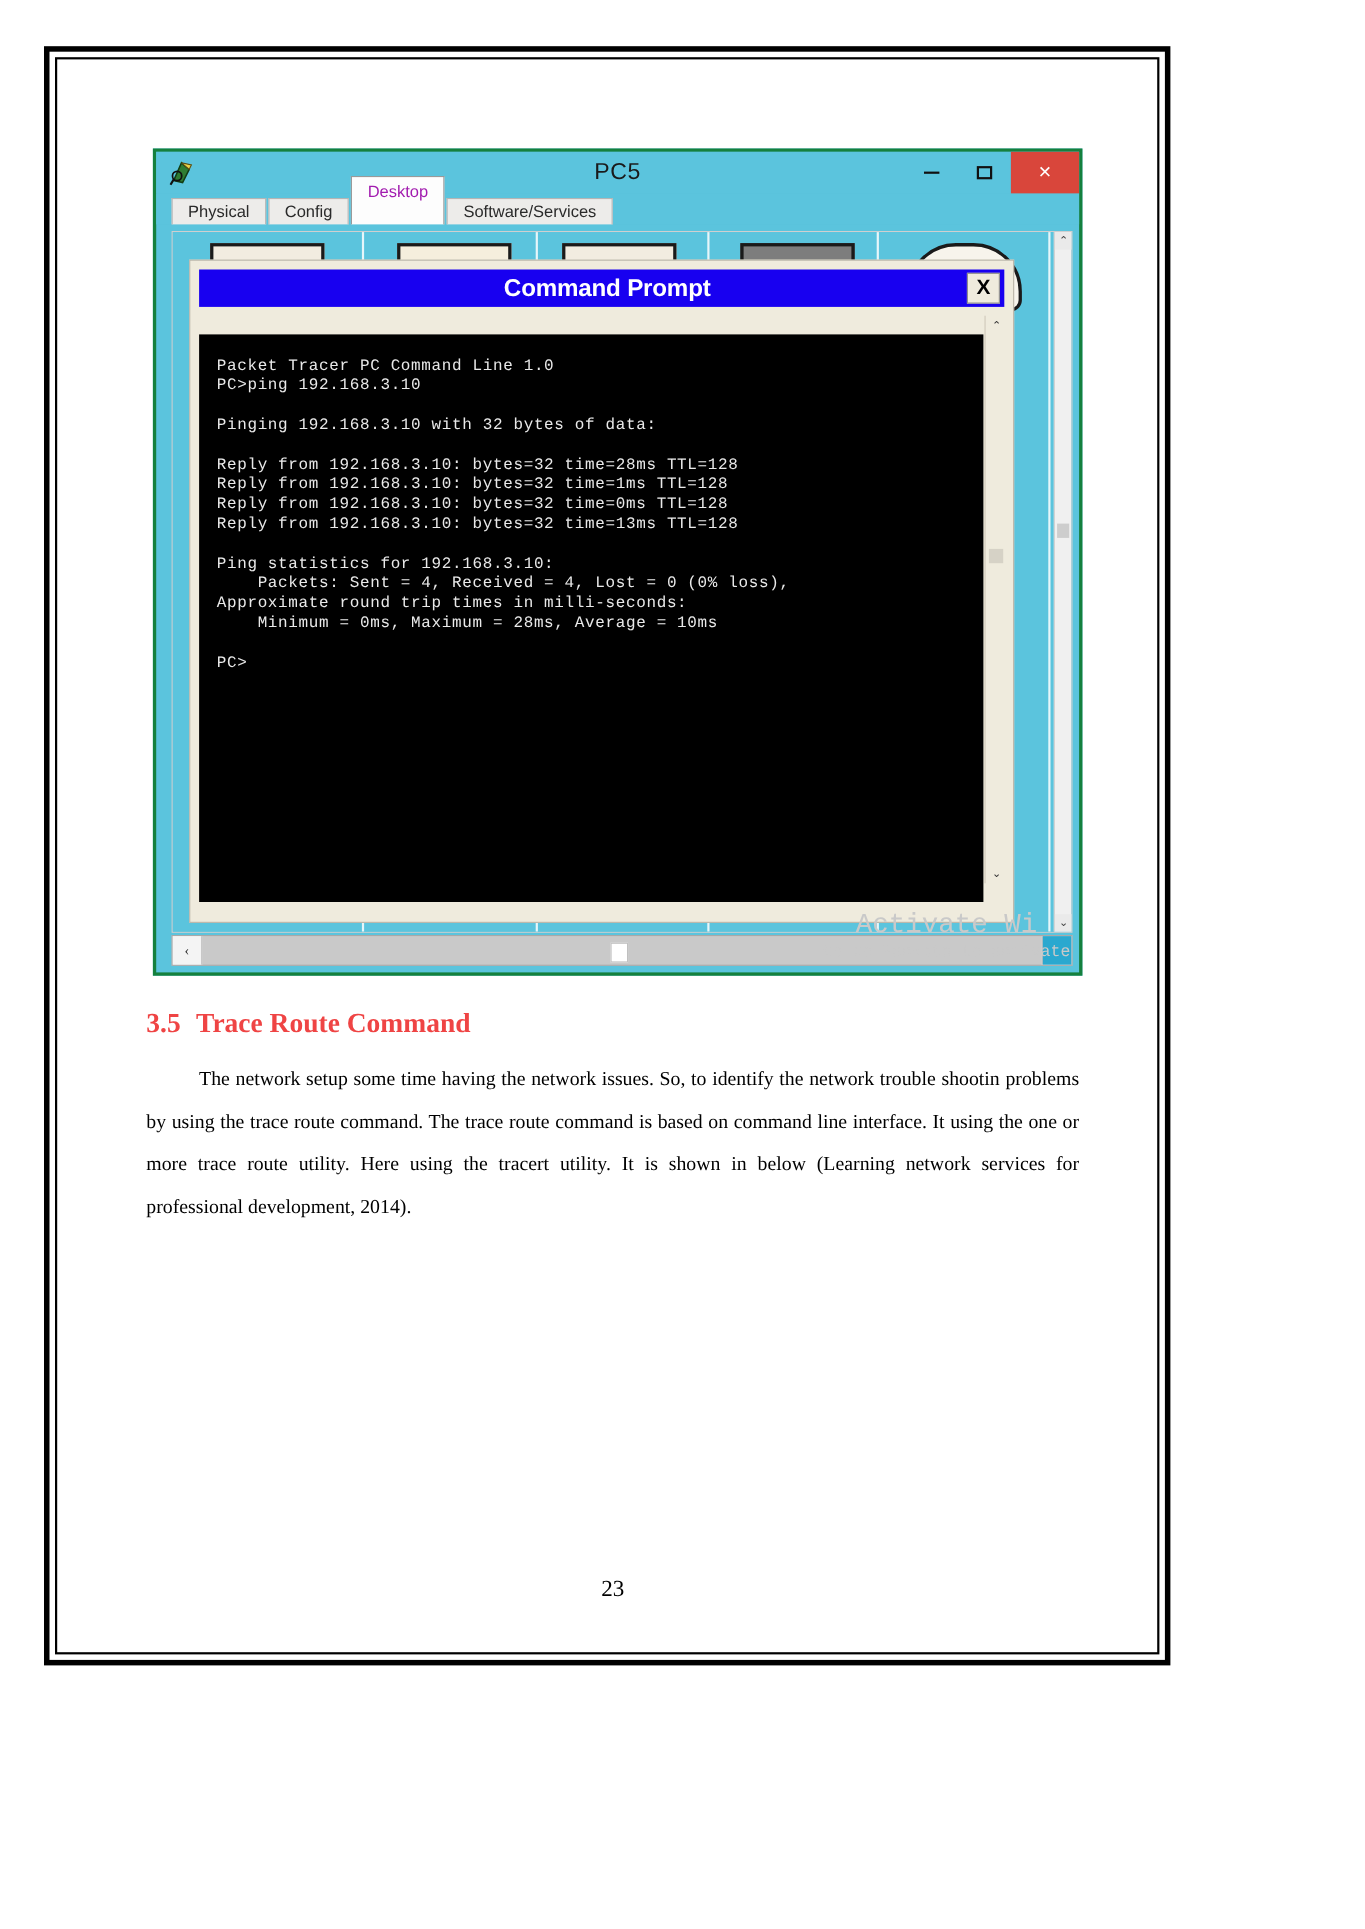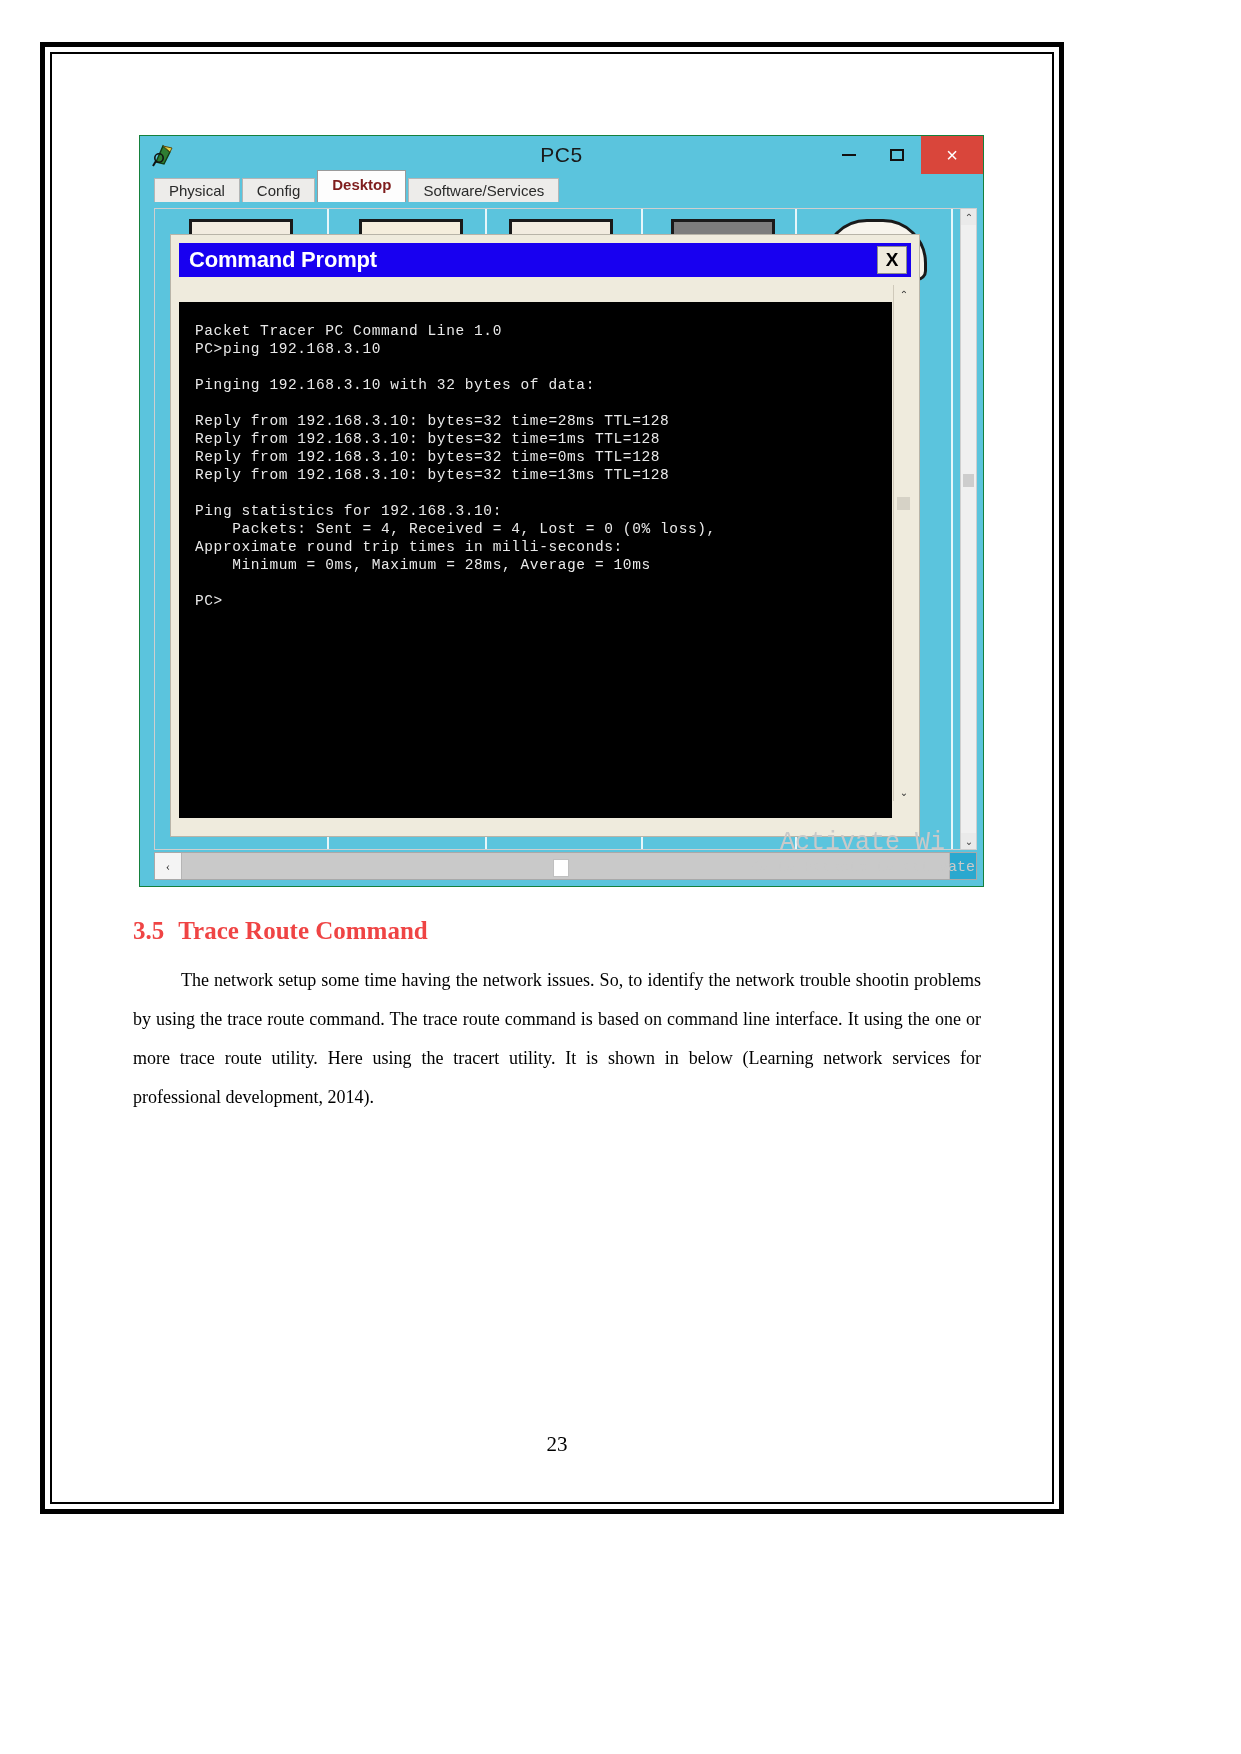--- a/index.html
+++ b/index.html
@@ -45,21 +45,21 @@
   }
 
   
   .pt-window {
     position: absolute;
     left: 94px;
     top: 88px;
     width: 845px;
     height: 752px;
     background: #5bc4dd;
-    border: 1px solid #15803d;
+    border: 3px solid #15803d;
     box-sizing: border-box;
   }
 
   .pt-titlebar {
     position: relative;
     height: 38px;
     background: #5bc4dd;
     display: flex;
     align-items: center;
   }
@@ -132,27 +132,26 @@
     background: #edecea;
     border: 1px solid #b5b5b5;
     border-bottom: none;
     font-family: "Liberation Sans", sans-serif;
     font-size: 15px;
     color: #2a2a2a;
     box-sizing: border-box;
   }
   .pt-tab.active {
     background: #fdfdfd;
-    height: 32px;
+    height: 44px;
     line-height: 27px;
-    color: #7f1d1d;
+    color: #a21caf;
     border-color: #9a9a9a;
     position: relative;
     z-index: 3;
-    font-weight: bold;
   }
 
   
   .pt-body {
     position: absolute;
     left: 14px;
     top: 72px;
     right: 6px;
     bottom: 36px;
     background: #5bc4dd;
@@ -299,20 +298,21 @@
   }
   .cmd-titlebar {
     position: absolute;
     left: 8px;
     top: 8px;
     right: 8px;
     height: 34px;
     background: #1800f0;
     display: flex;
     align-items: center;
+    justify-content: center;
   }
   .cmd-title {
     color: #ffffff;
     font-family: "Liberation Sans", sans-serif;
     font-weight: bold;
     font-size: 22px;
     padding-left: 10px;
     letter-spacing: -0.2px;
   }
   .cmd-close {

